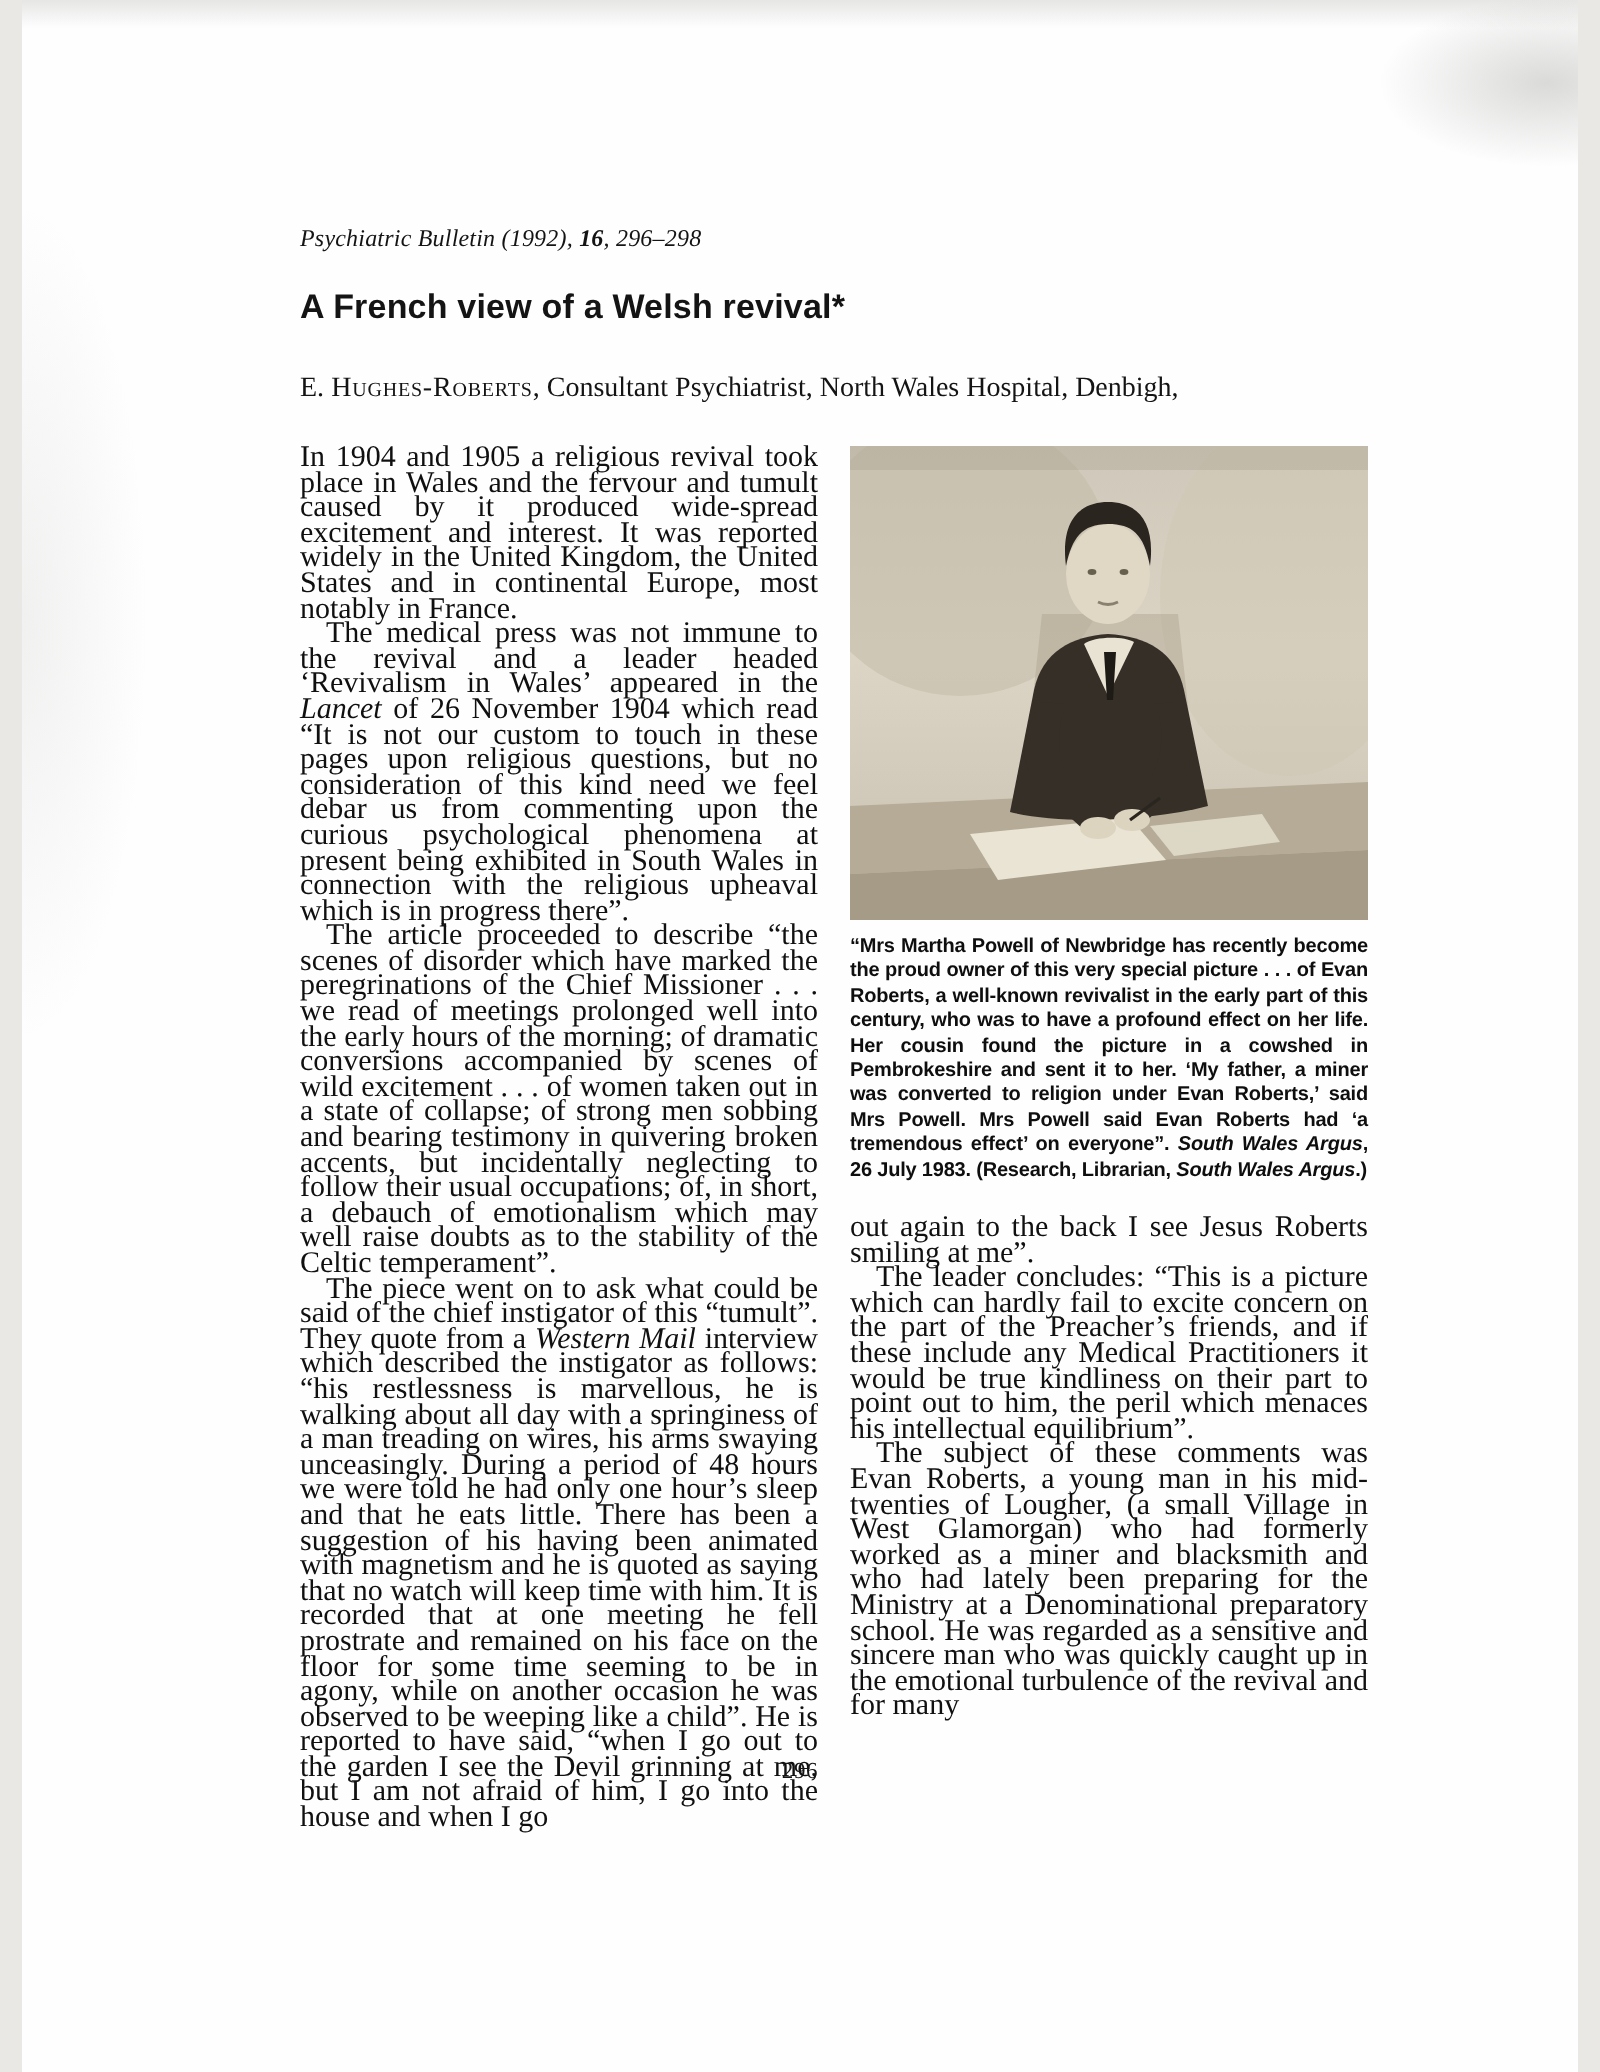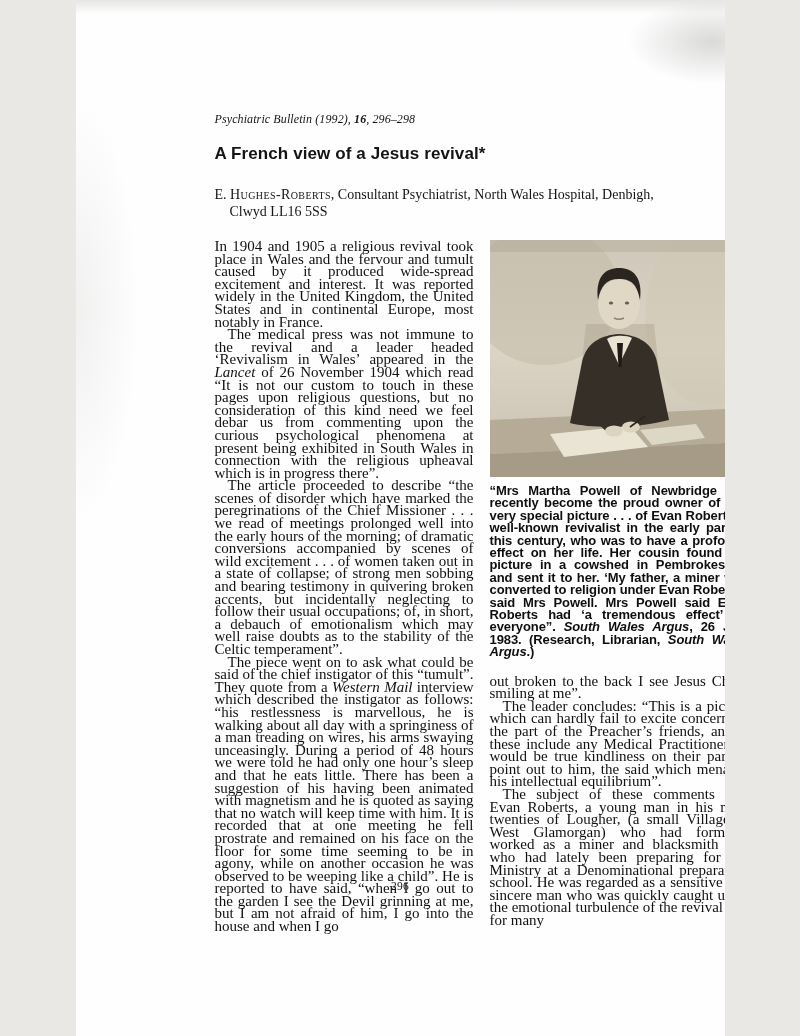--- a/index.html
+++ b/index.html
@@ -1,17 +1,17 @@
 <!DOCTYPE html>
 <html><head>
 <meta charset="utf-8">
 <style>
   html, body { margin:0; padding:0; background:#e9e8e5; }
   .page {
-    position:relative; width:649px; height:1036px; margin:0 auto;
+    position:relative; width:778px; height:1036px; margin:0 auto;
     background:#fefefe; overflow:hidden;
     font-family:"Liberation Serif","DejaVu Serif",serif; color:#141414;
   }
   .page::before{
     content:""; position:absolute; inset:0; pointer-events:none;
     background:
       linear-gradient(180deg, rgba(120,120,115,.18), rgba(0,0,0,0) 14px),
       radial-gradient(120px 60px at 98% 4%, rgba(110,110,105,.25), rgba(0,0,0,0) 70%),
       radial-gradient(90px 300px at 0% 30%, rgba(120,120,115,.10), rgba(0,0,0,0) 70%);
   }
@@ -49,44 +49,43 @@
 
   .photo {
     width:259px; height:237px; overflow:hidden;
     box-shadow: inset 0 0 18px rgba(60,52,40,.35);
     background:#d5cec1;
   }
   .photo svg { display:block; }
 
   .caption {
     margin:8px 0 0; font-family:"Liberation Sans","DejaVu Sans",sans-serif;
-    font-weight:bold; font-size:13px; line-height:12.4px; text-align:justify;
+    font-weight:bold; font-size:10px; line-height:12.4px; text-align:justify;
     letter-spacing:-0.1px; color:#0e0e0e;
   }
   .col.right .body.cont { margin-top:16px; }
 
   .page-number {
     position:absolute; top:880px; left:0; width:100%; text-align:center;
     font-size:11.5px; letter-spacing:.3px;
   }
 </style>
 </head>
 <body>
 
 <div class="page">
   <div class="content">
 
     <div class="citation"><span>Psychiatric Bulletin</span><span> (1992), </span><span class="vol">16</span><span>, 296–298</span></div>
 
 
-    <h2 class="subtitle">A French view of a Jesus revival*</h2>
+    <h2 class="subtitle">A French view of a Welsh revival*</h2>
 
     <div class="author">
       <div><span>E. </span><span class="sc">Hughes-Roberts</span><span>, Consultant Psychiatrist, North Wales Hospital, Denbigh,</span></div>
-      <div class="line2">Clwyd LL16 5SS</div>
     </div>
 
     <div class="columns">
 
       <div class="col left">
         <p class="body"><span>In 1904 and 1905 a religious revival took place in Wales and the fervour and tumult caused by it produced wide-spread excitement and interest. It was reported widely in the United Kingdom, the United States and in continental Europe, most notably in France.</span></p>
         <p class="body indent"><span>The medical press was not immune to the revival and a leader headed ‘Revivalism in Wales’ appeared in the </span><span class="it">Lancet</span><span> of 26 November 1904 which read “It is not our custom to touch in these pages upon religious questions, but no consideration of this kind need we feel debar us from commenting upon the curious psychological phenomena at present being exhibited in South Wales in connection with the religious upheaval which is in progress there”.</span></p>
         <p class="body indent"><span>The article proceeded to describe “the scenes of disorder which have marked the peregrinations of the Chief Missioner . . . we read of meetings prolonged well into the early hours of the morning; of dramatic conversions accompanied by scenes of wild excitement . . . of women taken out in a state of collapse; of strong men sobbing and bearing testimony in quivering broken accents, but incidentally neglecting to follow their usual occupations; of, in short, a debauch of emotionalism which may well raise doubts as to the stability of the Celtic temperament”.</span></p>
         <p class="body indent"><span>The piece went on to ask what could be said of the chief instigator of this “tumult”. They quote from a </span><span class="it">Western Mail</span><span> interview which described the instigator as follows: “his restlessness is marvellous, he is walking about all day with a springiness of a man treading on wires, his arms swaying unceasingly. During a period of 48 hours we were told he had only one hour’s sleep and that he eats little. There has been a suggestion of his having been animated with magnetism and he is quoted as saying that no watch will keep time with him. It is recorded that at one meeting he fell prostrate and remained on his face on the floor for some time seeming to be in agony, while on another occasion he was observed to be weeping like a child”. He is reported to have said, “when I go out to the garden I see the Devil grinning at me, but I am not afraid of him, I go into the house and when I go</span></p>
       </div>
@@ -132,22 +131,22 @@
             <path d="M162 128 C173 144 173 158 165 170 L147 189 L136 182 L152 163 C157 150 157 138 152 129 Z" fill="#352f28"></path>
 
             <ellipse cx="124" cy="191" rx="9" ry="5.5" fill="#ddd4bf"></ellipse>
             <ellipse cx="141" cy="187" rx="9" ry="5.5" fill="#ddd4bf"></ellipse>
             <path d="M140 187 L155 176" stroke="#2a251f" stroke-width="1.6"></path>
           </svg>
         </div>
 
         <p class="caption"><span>“Mrs Martha Powell of Newbridge has recently become the proud owner of this very special picture . . . of Evan Roberts, a well-known revivalist in the early part of this century, who was to have a profound effect on her life. Her cousin found the picture in a cowshed in Pembrokeshire and sent it to her. ‘My father, a miner was converted to religion under Evan Roberts,’ said Mrs Powell. Mrs Powell said Evan Roberts had ‘a tremendous effect’ on everyone”. </span><span class="it">South Wales Argus</span><span>, 26 July 1983. (Research, Librarian, </span><span class="it">South Wales Argus</span><span>.)</span></p>
 
-        <p class="body cont"><span>out broken to the back I see Jesus Christ smiling at me”.</span></p>
-        <p class="body indent"><span>The leader concludes: “This is a picture which can hardly fail to excite concern on the part of the Preacher’s friends, and if these include any Medical Practitioners it would be true kindliness on their part to point out to him, the said which menaces his intellectual equilibrium”.</span></p>
+        <p class="body cont"><span>out again to the back I see Jesus Roberts smiling at me”.</span></p>
+        <p class="body indent"><span>The leader concludes: “This is a picture which can hardly fail to excite concern on the part of the Preacher’s friends, and if these include any Medical Practitioners it would be true kindliness on their part to point out to him, the peril which menaces his intellectual equilibrium”.</span></p>
         <p class="body indent"><span>The subject of these comments was Evan Roberts, a young man in his mid-twenties of Lougher, (a small Village in West Glamorgan) who had formerly worked as a miner and blacksmith and who had lately been preparing for the Ministry at a Denominational preparatory school. He was regarded as a sensitive and sincere man who was quickly caught up in the emotional turbulence of the revival and for many</span></p>
       </div>
 
     </div>
   </div>
 
   <div class="page-number">296</div>
 </div>
 
 </body></html>

